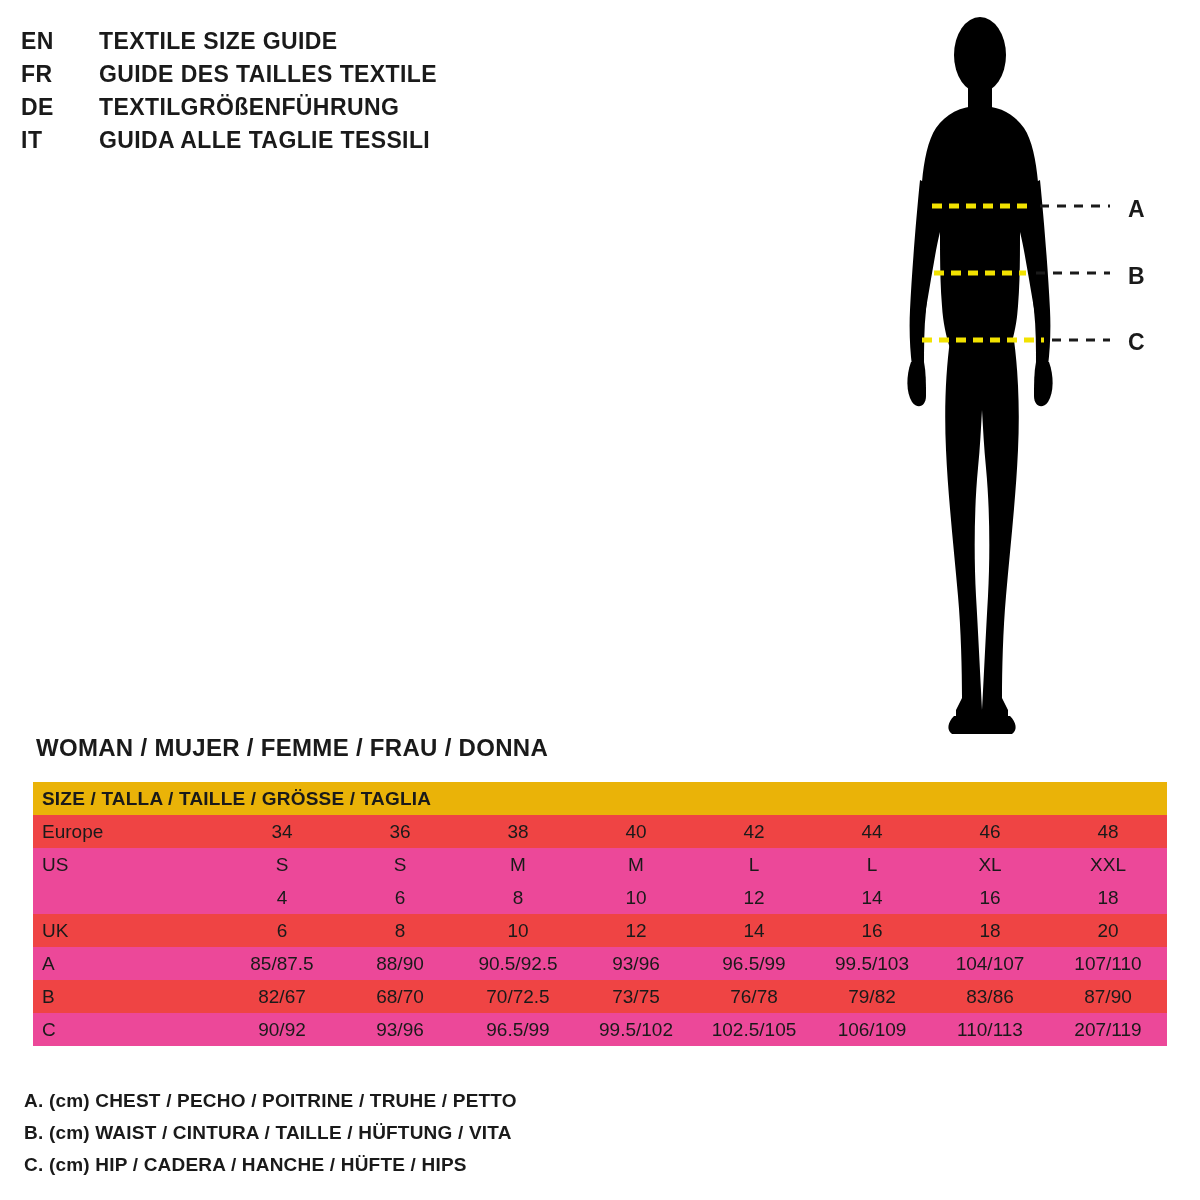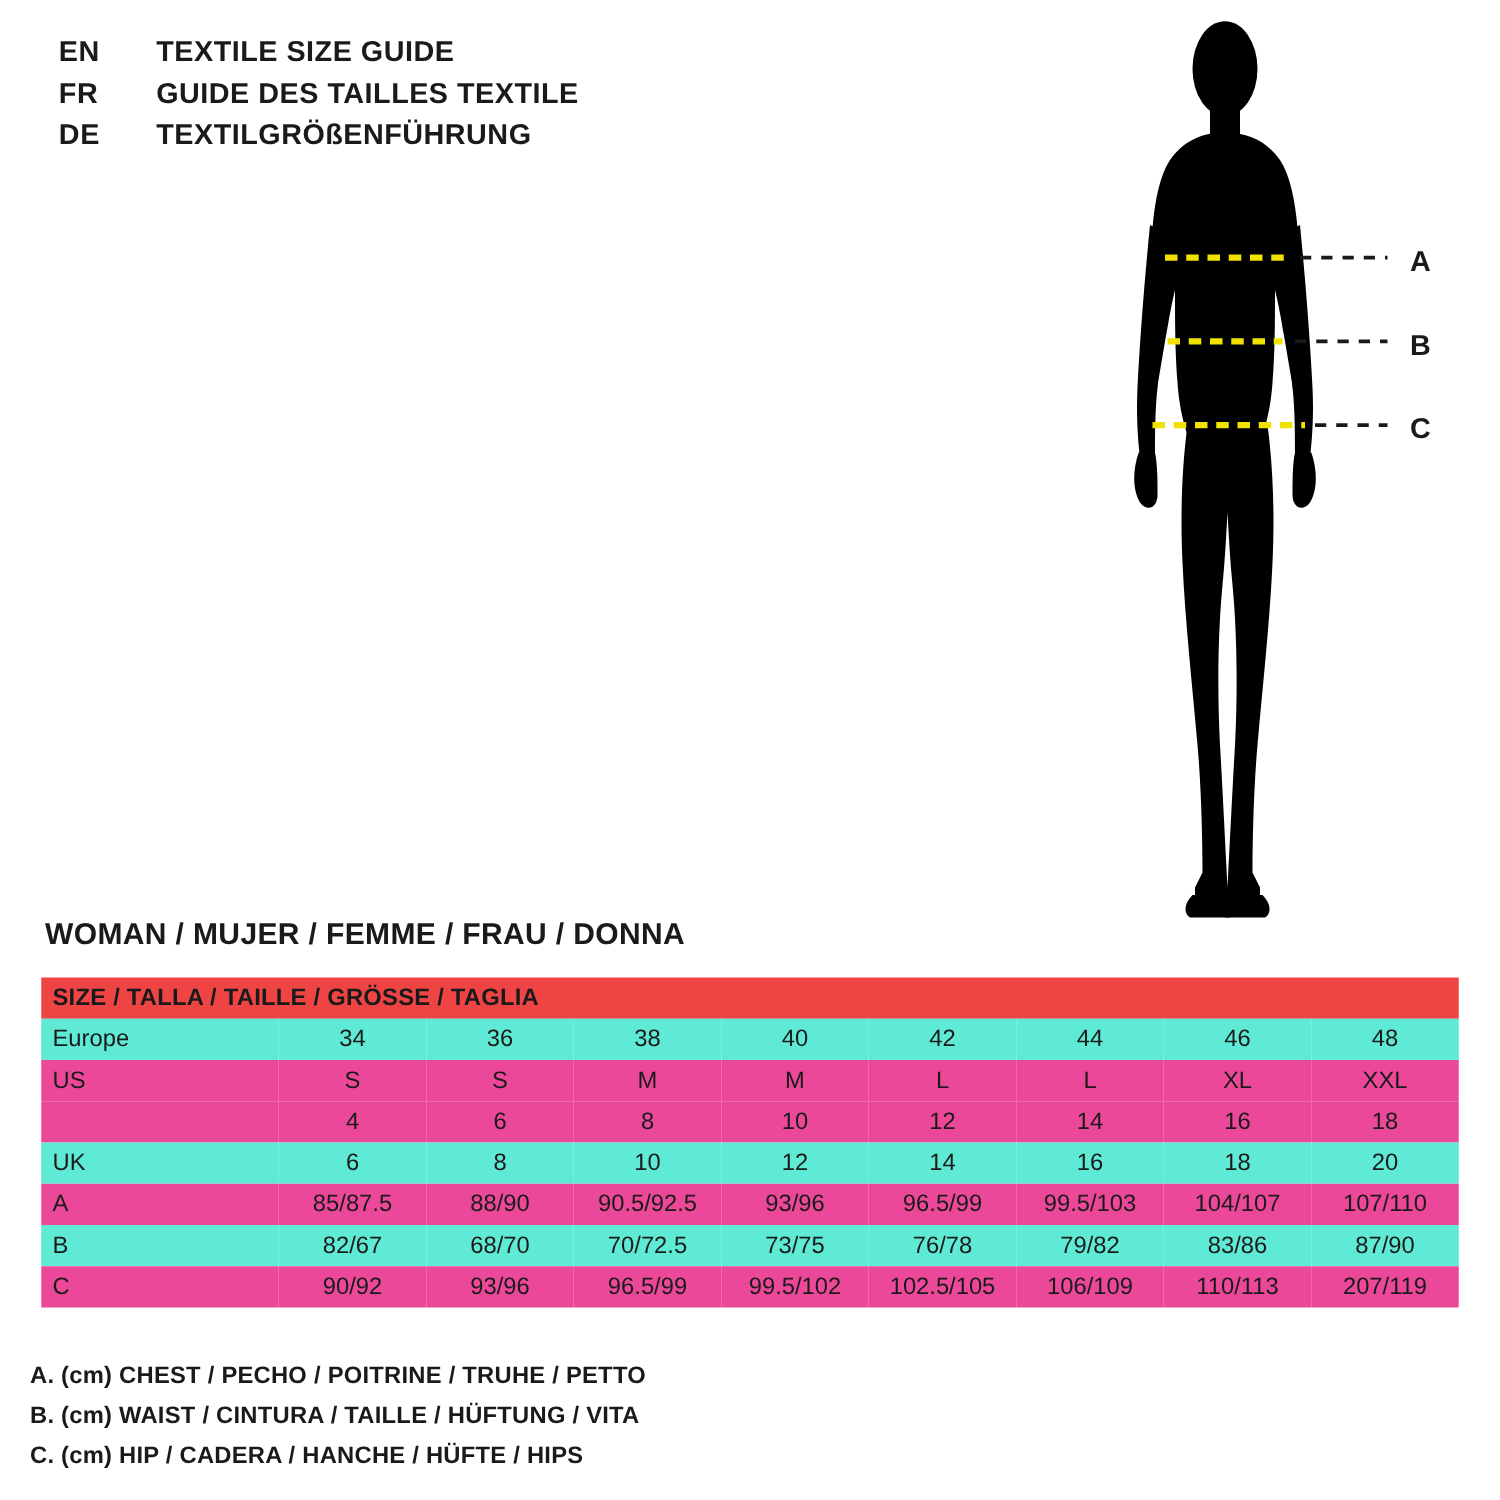--- a/index.html
+++ b/index.html
@@ -13,21 +13,21 @@
     position: relative;
     font-family: "Liberation Sans", sans-serif;
     color: #1a1a1a;
     overflow: hidden;
   }
 
   
   .lang-block {
     position: absolute;
     top: 28px;
-    left: 47px;
+    left: 21px;
     width: 600px;
   }
   .lang-row {
     display: flex;
     align-items: baseline;
     height: 33px;
   }
   .lang-code {
     width: 78px;
     font-size: 23px;
@@ -94,22 +94,22 @@
   table.size-table th.head-cell {
     text-align: left;
     padding-left: 9px;
     font-weight: bold;
     letter-spacing: 0.2px;
   }
   table.size-table td.rowlabel {
     text-align: left;
     padding-left: 9px;
   }
-  tr.header-row { background: #ef4444; }
-  tr.shade-a { background: #5eead4; }
+  tr.header-row { background: #eab308; }
+  tr.shade-a { background: #ef4444; }
   tr.shade-b { background: #ec4899; }
 
   .col-label { width: 190px; }
   .col-v { width: 118px; }
 
   
   .footnotes {
     position: absolute;
     top: 1085px;
     left: 24px;
@@ -131,20 +131,24 @@
     <span class="lang-code">EN</span>
     <span class="lang-title">TEXTILE SIZE GUIDE</span>
   </div>
   <div class="lang-row">
     <span class="lang-code">FR</span>
     <span class="lang-title">GUIDE DES TAILLES TEXTILE</span>
   </div>
   <div class="lang-row">
     <span class="lang-code">DE</span>
     <span class="lang-title">TEXTILGRÖßENFÜHRUNG</span>
+  </div>
+  <div class="lang-row">
+    <span class="lang-code">IT</span>
+    <span class="lang-title">GUIDA ALLE TAGLIE TESSILI</span>
   </div>
 </div>
 
 <div class="figure-wrap">
   <svg class="figure-svg" width="330" height="740" viewBox="0 0 330 740">
 
     <ellipse cx="120" cy="45" rx="26" ry="38" fill="#000000"></ellipse>
 
     <rect x="108" y="76" width="24" height="30" fill="#000000"></rect>
 

